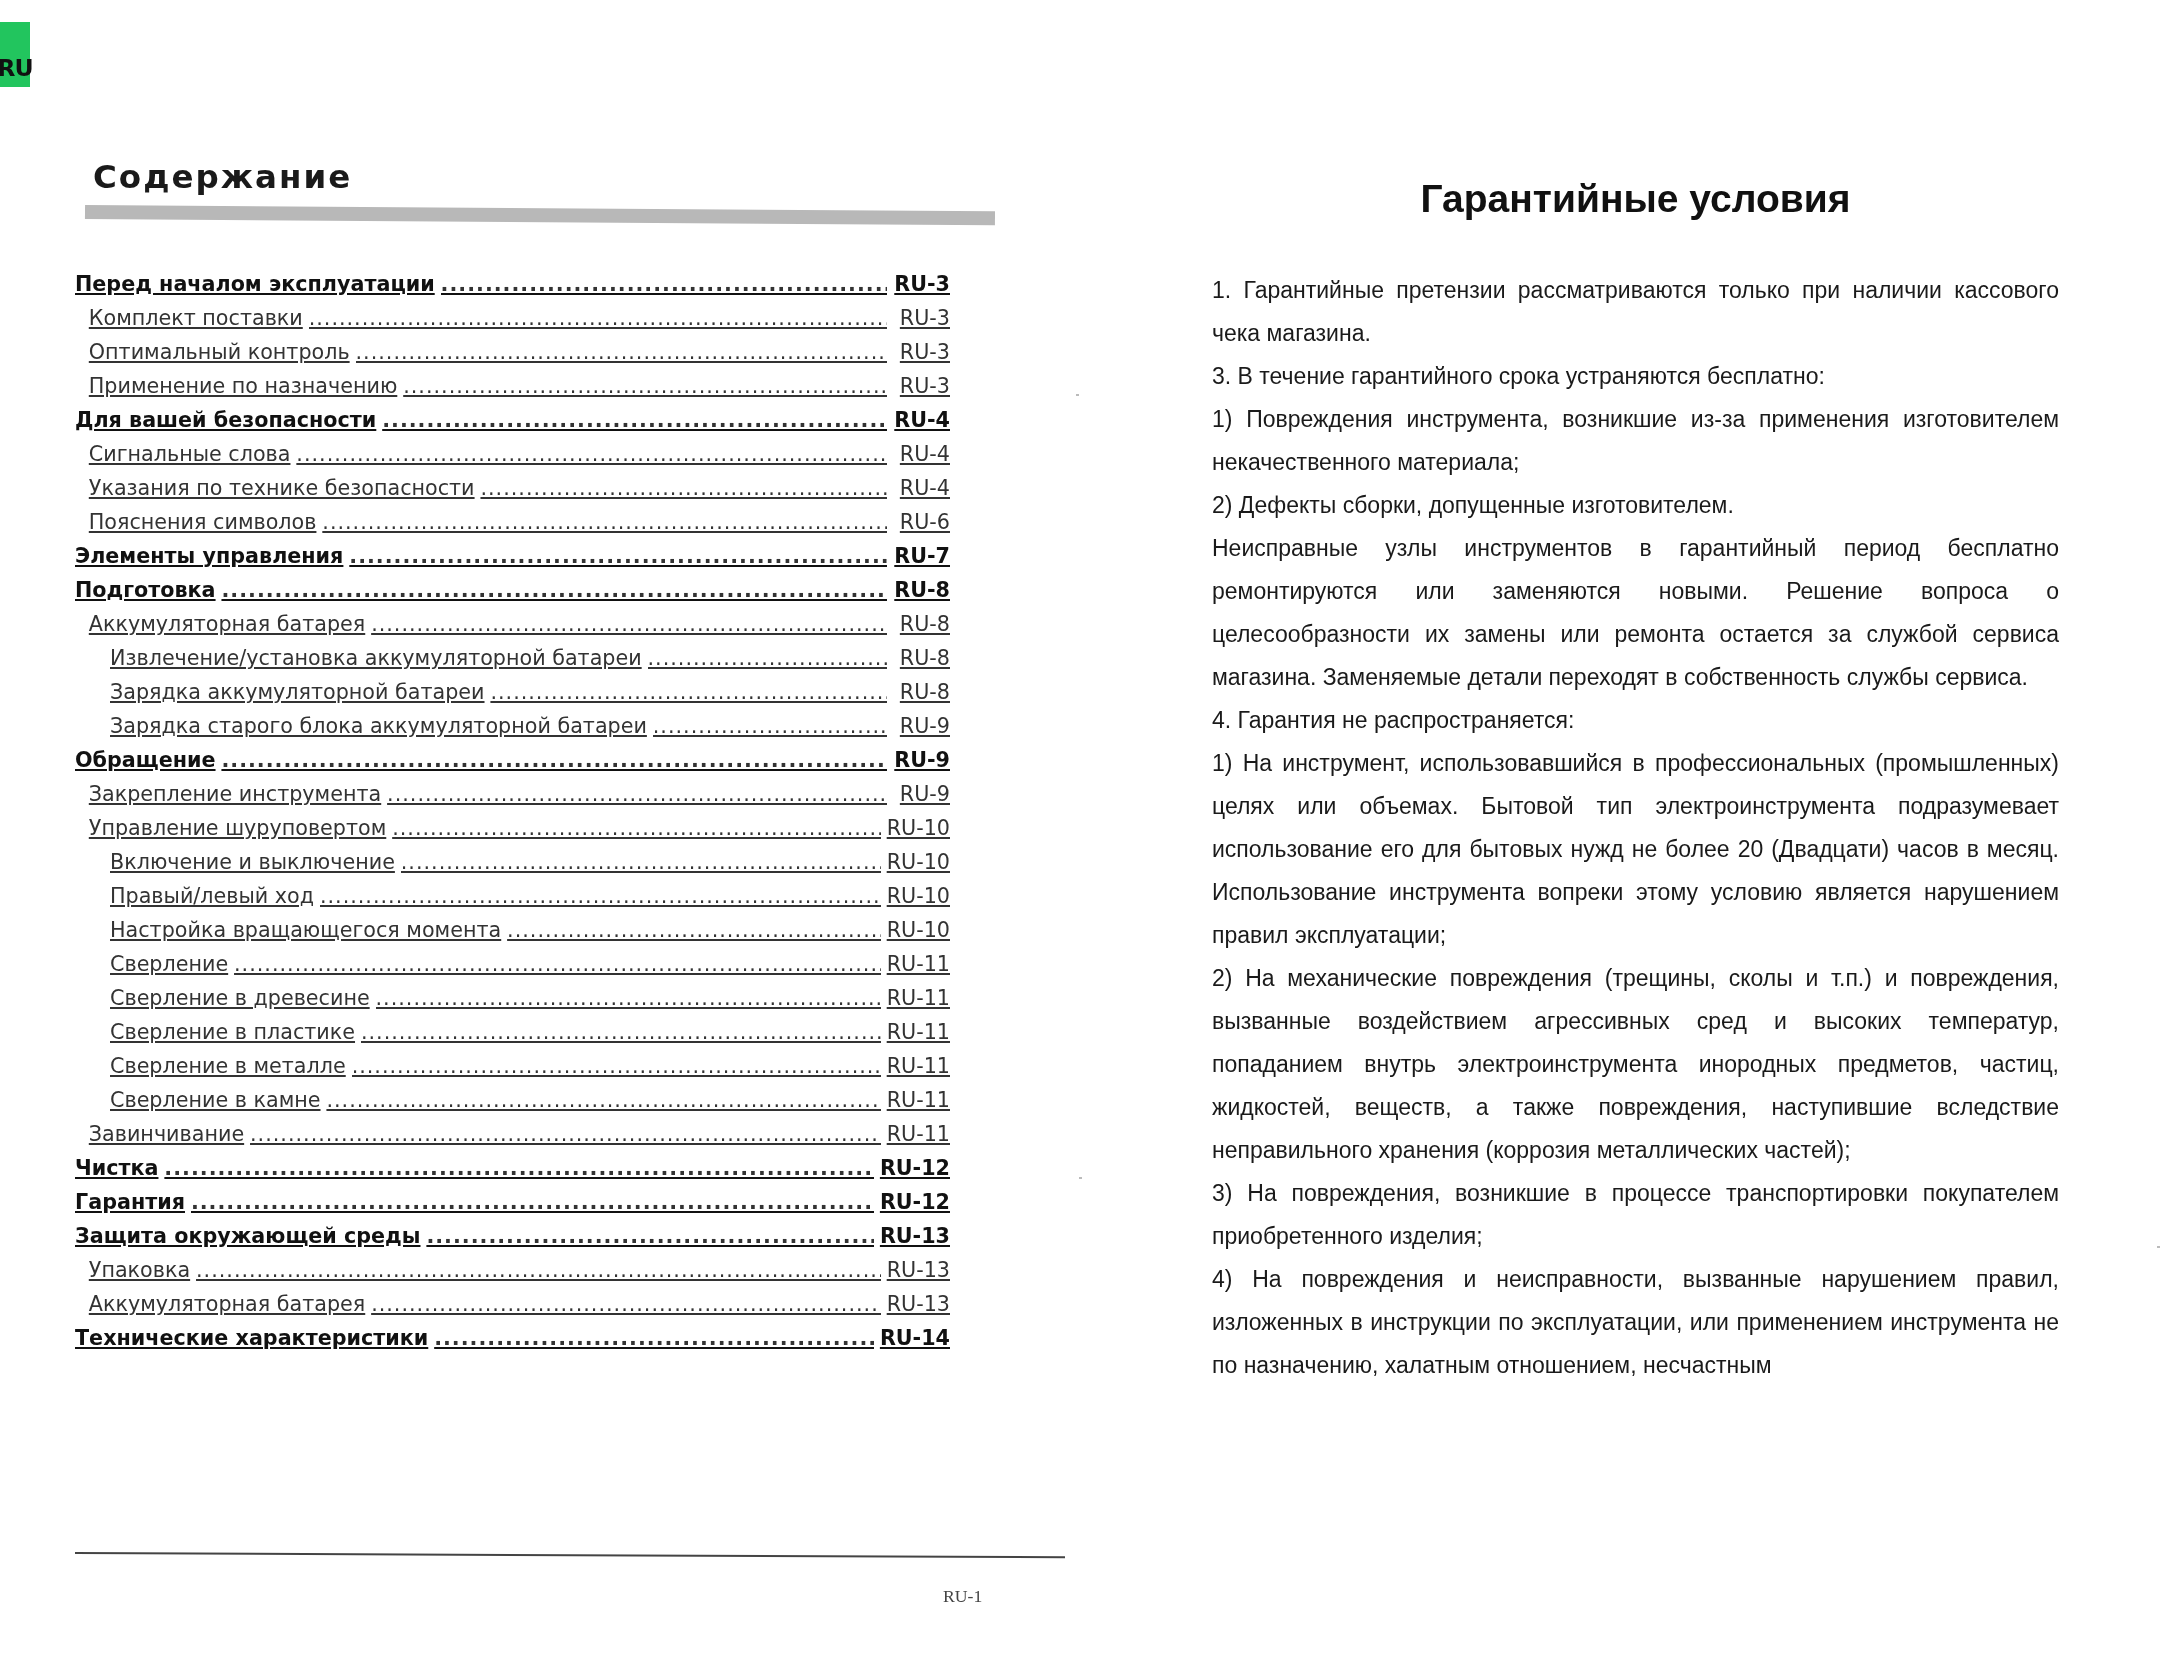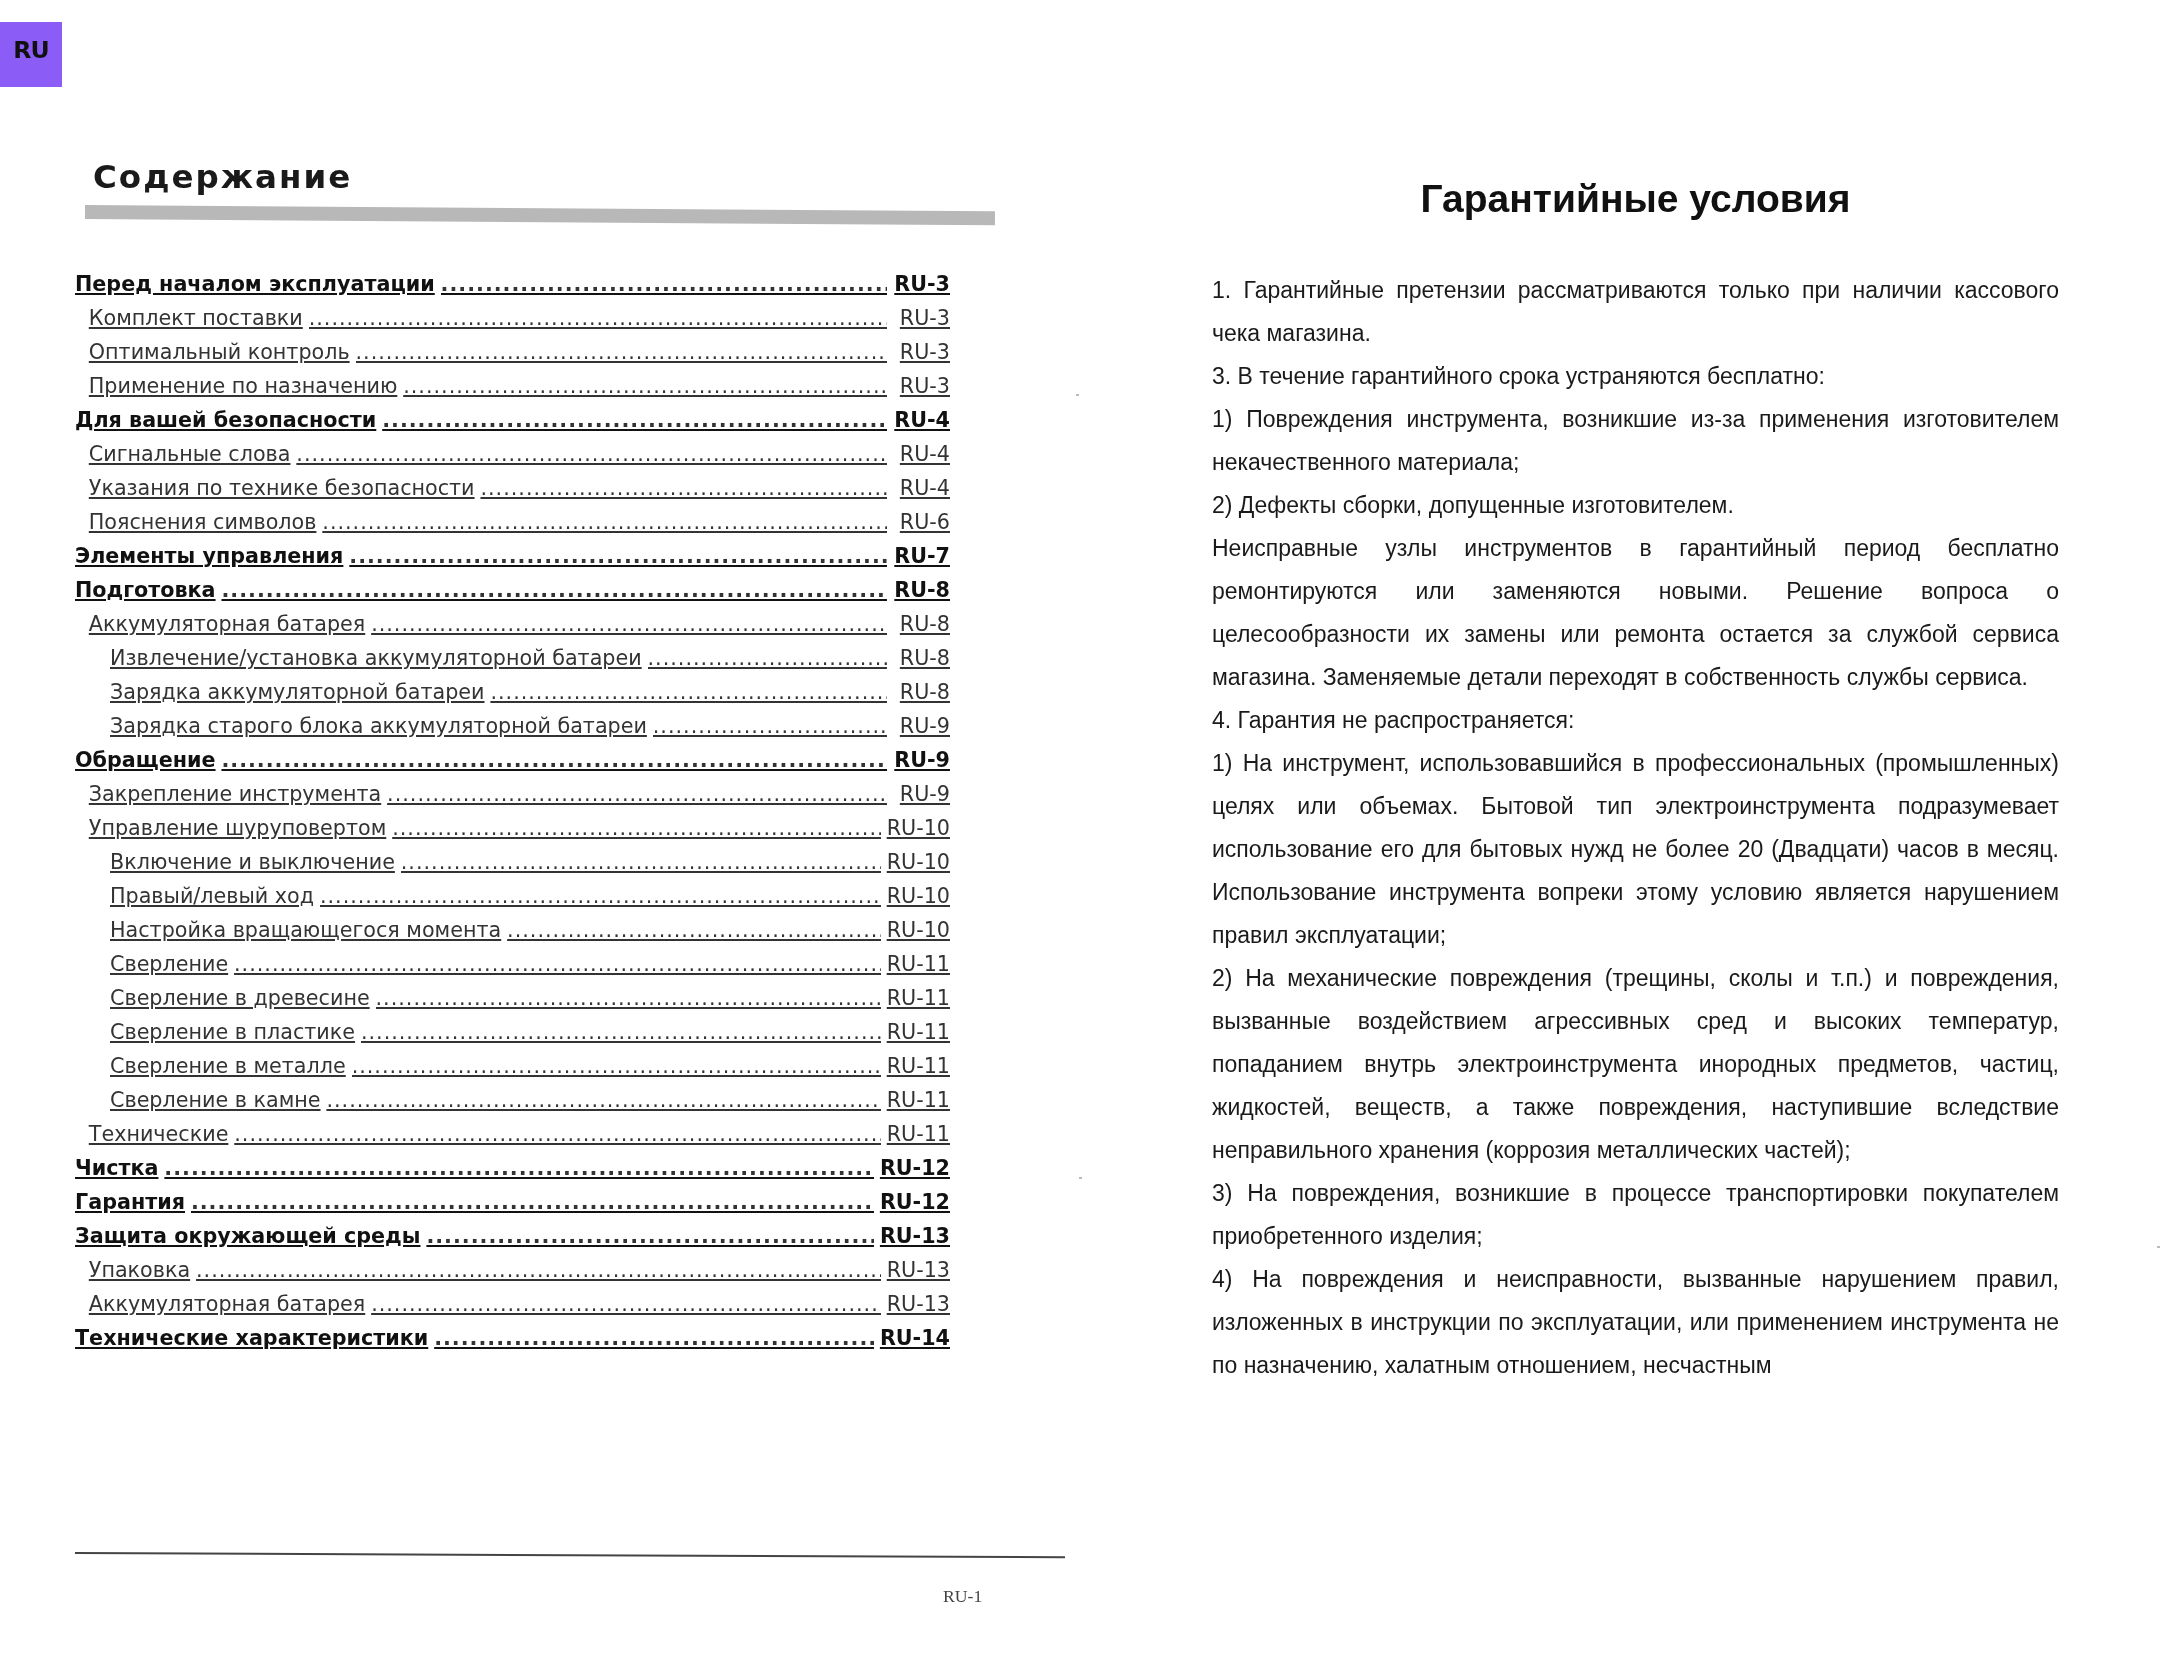--- a/index.html
+++ b/index.html
@@ -1,23 +1,23 @@
 <!DOCTYPE html>
 <html><head>
 <meta charset="utf-8">
 <style>
   html, body { margin: 0; padding: 0; background: #ffffff; }
   body {
     width: 2182px; height: 1675px; position: relative; overflow: hidden;
     font-family: "Liberation Sans", sans-serif; color: #1a1a1a;
   }
   .lang-tab {
-    position: absolute; left: 0; top: 21.7px; width: 62px; height: 65px;
-    background: #8b5cf6;
-    display: flex; align-items: center; justify-content: center;
+    position: absolute; left: 0; top: 21.7px; width: 30px; height: 65px;
+    background: #22c55e;
+    display: flex; align-items: flex-end; justify-content: center;
   }
   .lang-tab span {
     font-family: "DejaVu Sans", sans-serif; font-weight: bold; font-size: 23.6px;
     color: #111; line-height: 1; padding-bottom: 5.9px; letter-spacing: -1px;
   }
   
   .toc-title {
     position: absolute; left: 93px; top: 158px;
     font-family: "DejaVu Sans", sans-serif; font-weight: bold; font-size: 32.5px;
     letter-spacing: 2px; color: #1a1a1a;
@@ -198,21 +198,21 @@
         <span class="t">Сверление в металле</span>
         <span class="dots"></span>
         <span class="p">RU-11</span>
       </li>
       <li class="l2">
         <span class="t">Сверление в камне</span>
         <span class="dots"></span>
         <span class="p">RU-11</span>
       </li>
       <li class="l1">
-        <span class="t">Технические</span>
+        <span class="t">Завинчивание</span>
         <span class="dots"></span>
         <span class="p">RU-11</span>
       </li>
       <li class="l0">
         <span class="t">Чистка</span>
         <span class="dots"></span>
         <span class="p">RU-12</span>
       </li>
       <li class="l0">
         <span class="t">Гарантия</span>

